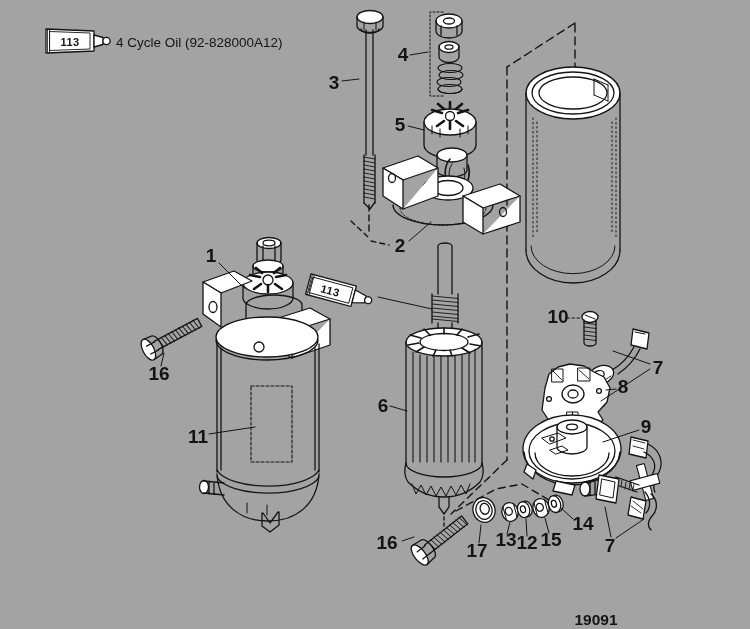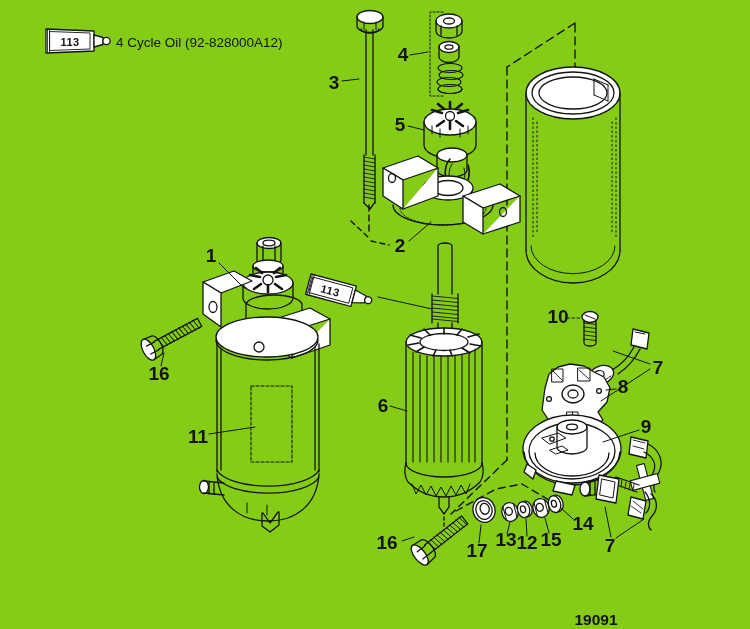--- a/index.html
+++ b/index.html
@@ -1,16 +1,16 @@
 <!DOCTYPE html>
 <html><head>
 <meta charset="utf-8">
 <style>
   html,body{margin:0;padding:0;background:#fff;}
-  .page{position:relative;width:750px;height:629px;background:#84cc16;overflow:hidden;
+  .page{position:relative;width:750px;height:629px;background:#a3a3a3;overflow:hidden;
         font-family:"Liberation Sans", sans-serif;}
   svg{position:absolute;left:0;top:0;}
   svg text{fill:#141414;}
   .callout{font-size:19px;font-weight:bold;}
   .legend-text{font-size:13.5px;}
   .tube-label{font-size:11px;font-weight:bold;letter-spacing:.5px;}
   .drawing-no{font-size:15.5px;font-weight:bold;}
 </style>
 </head>
 <body>

